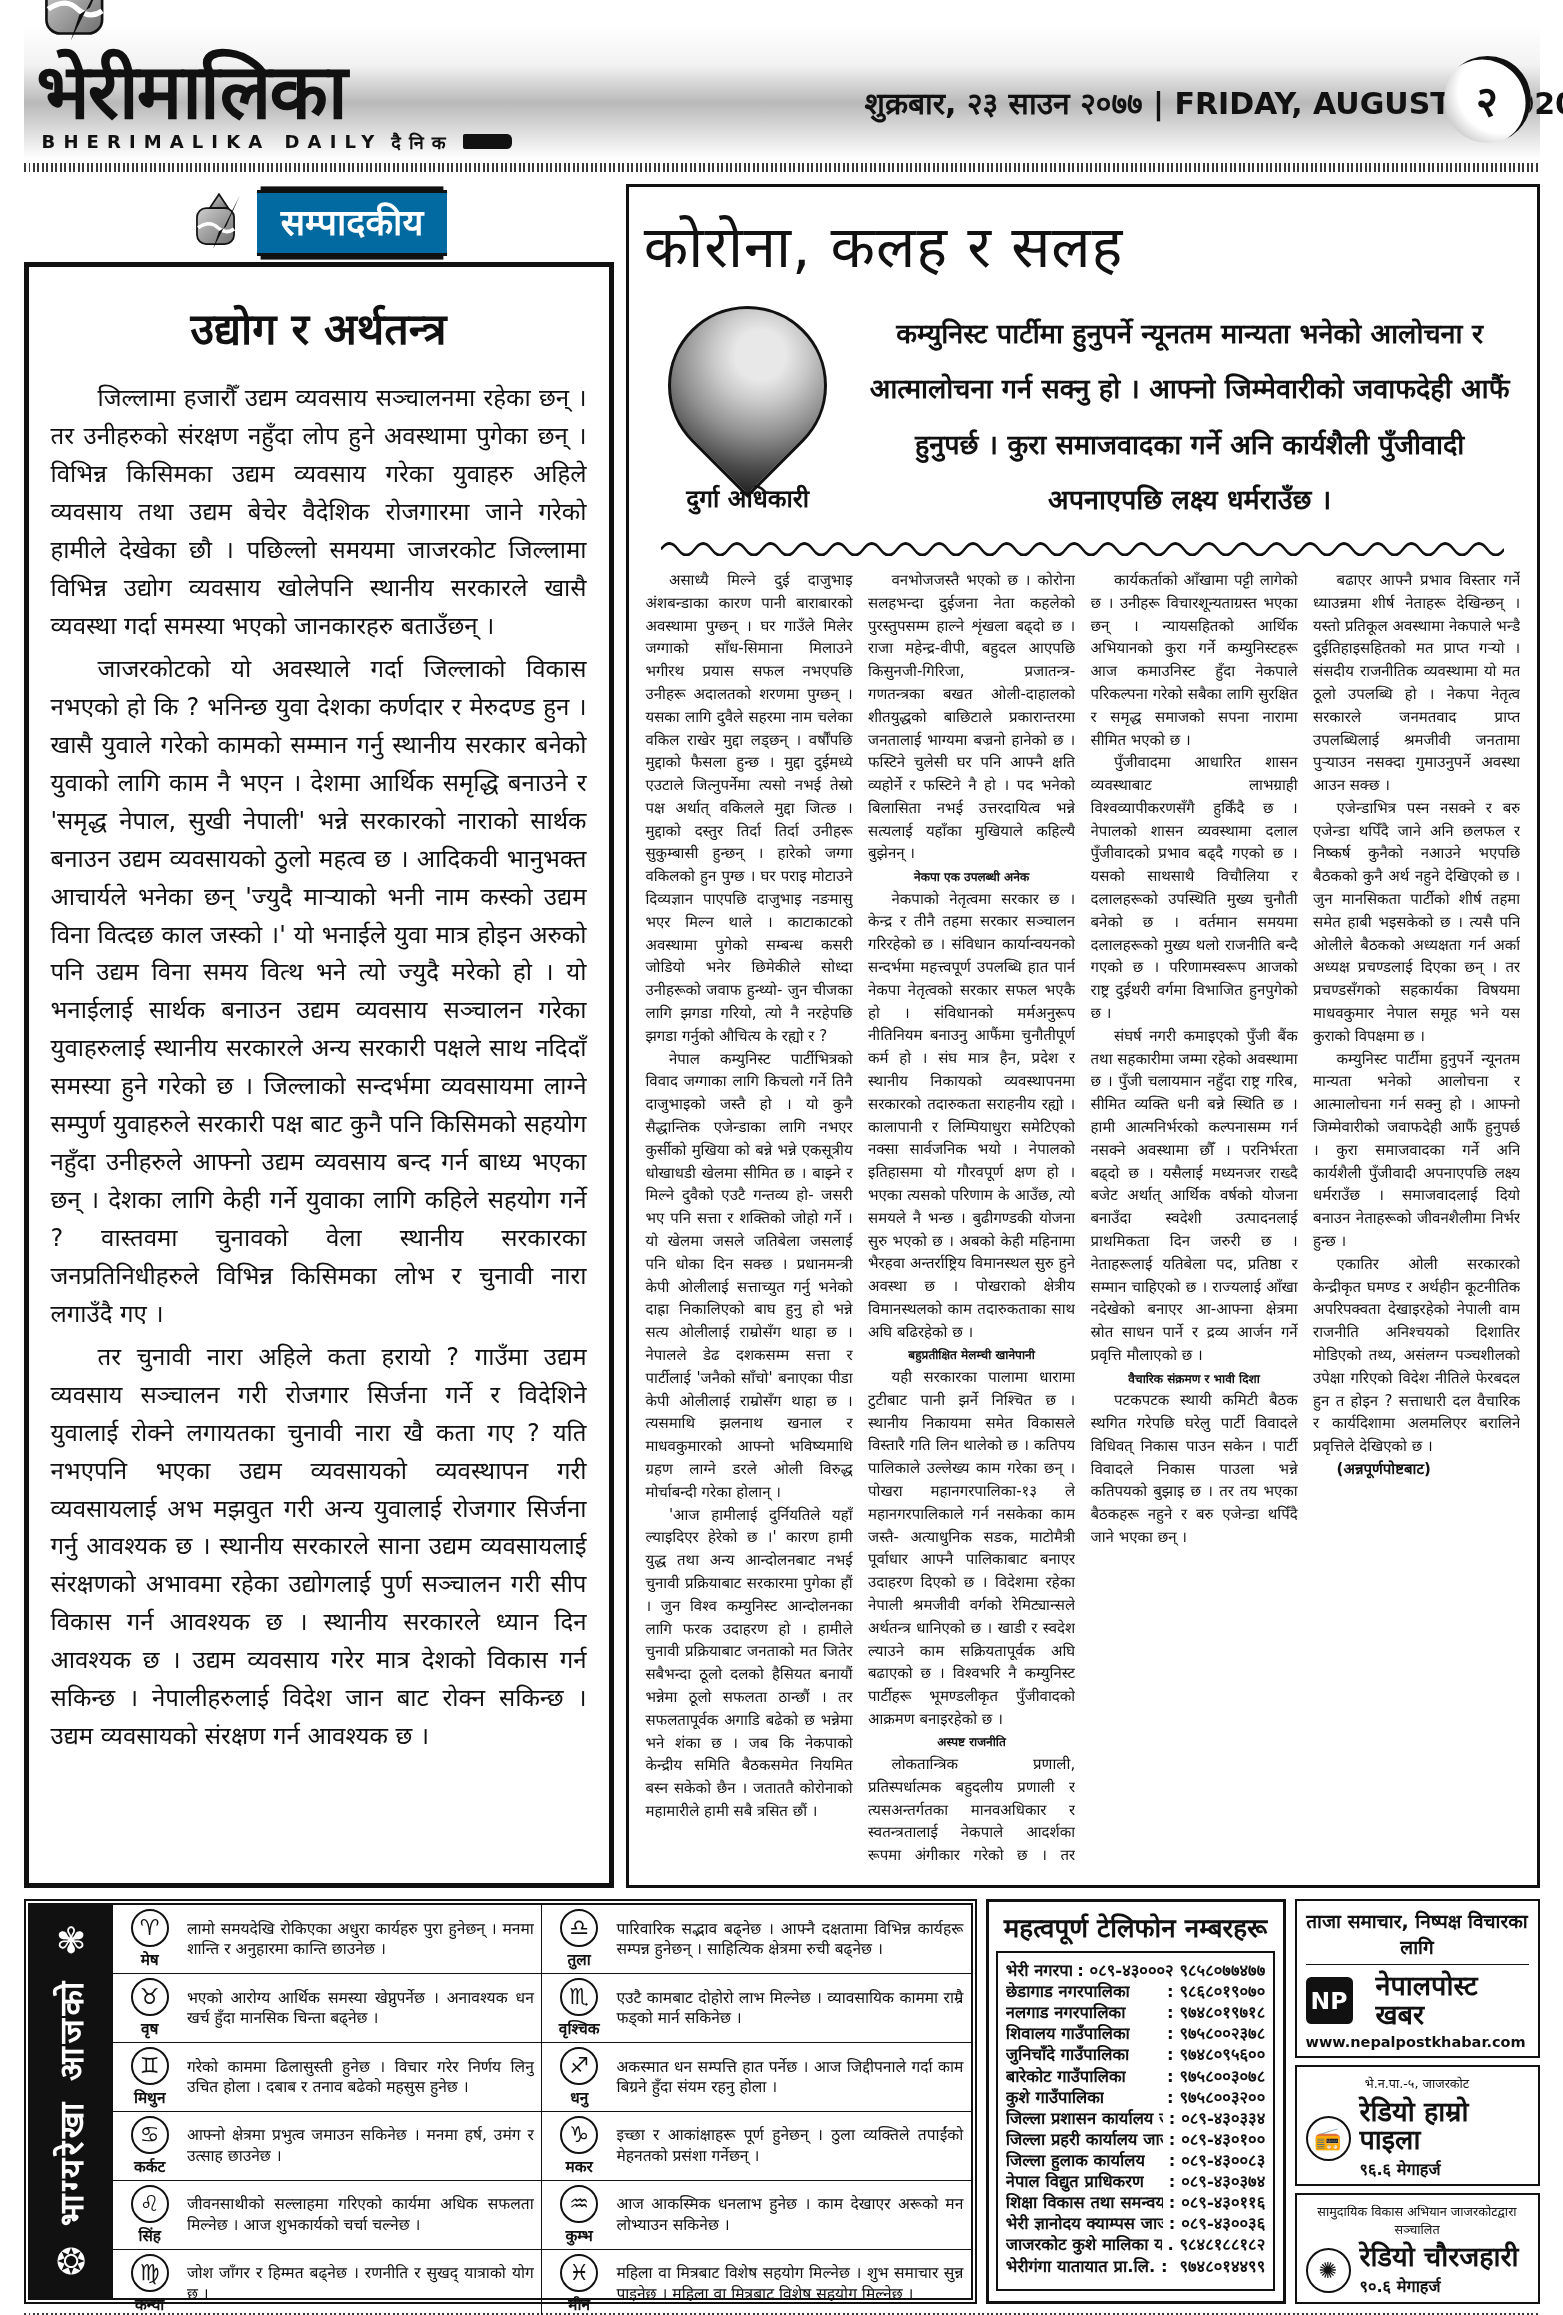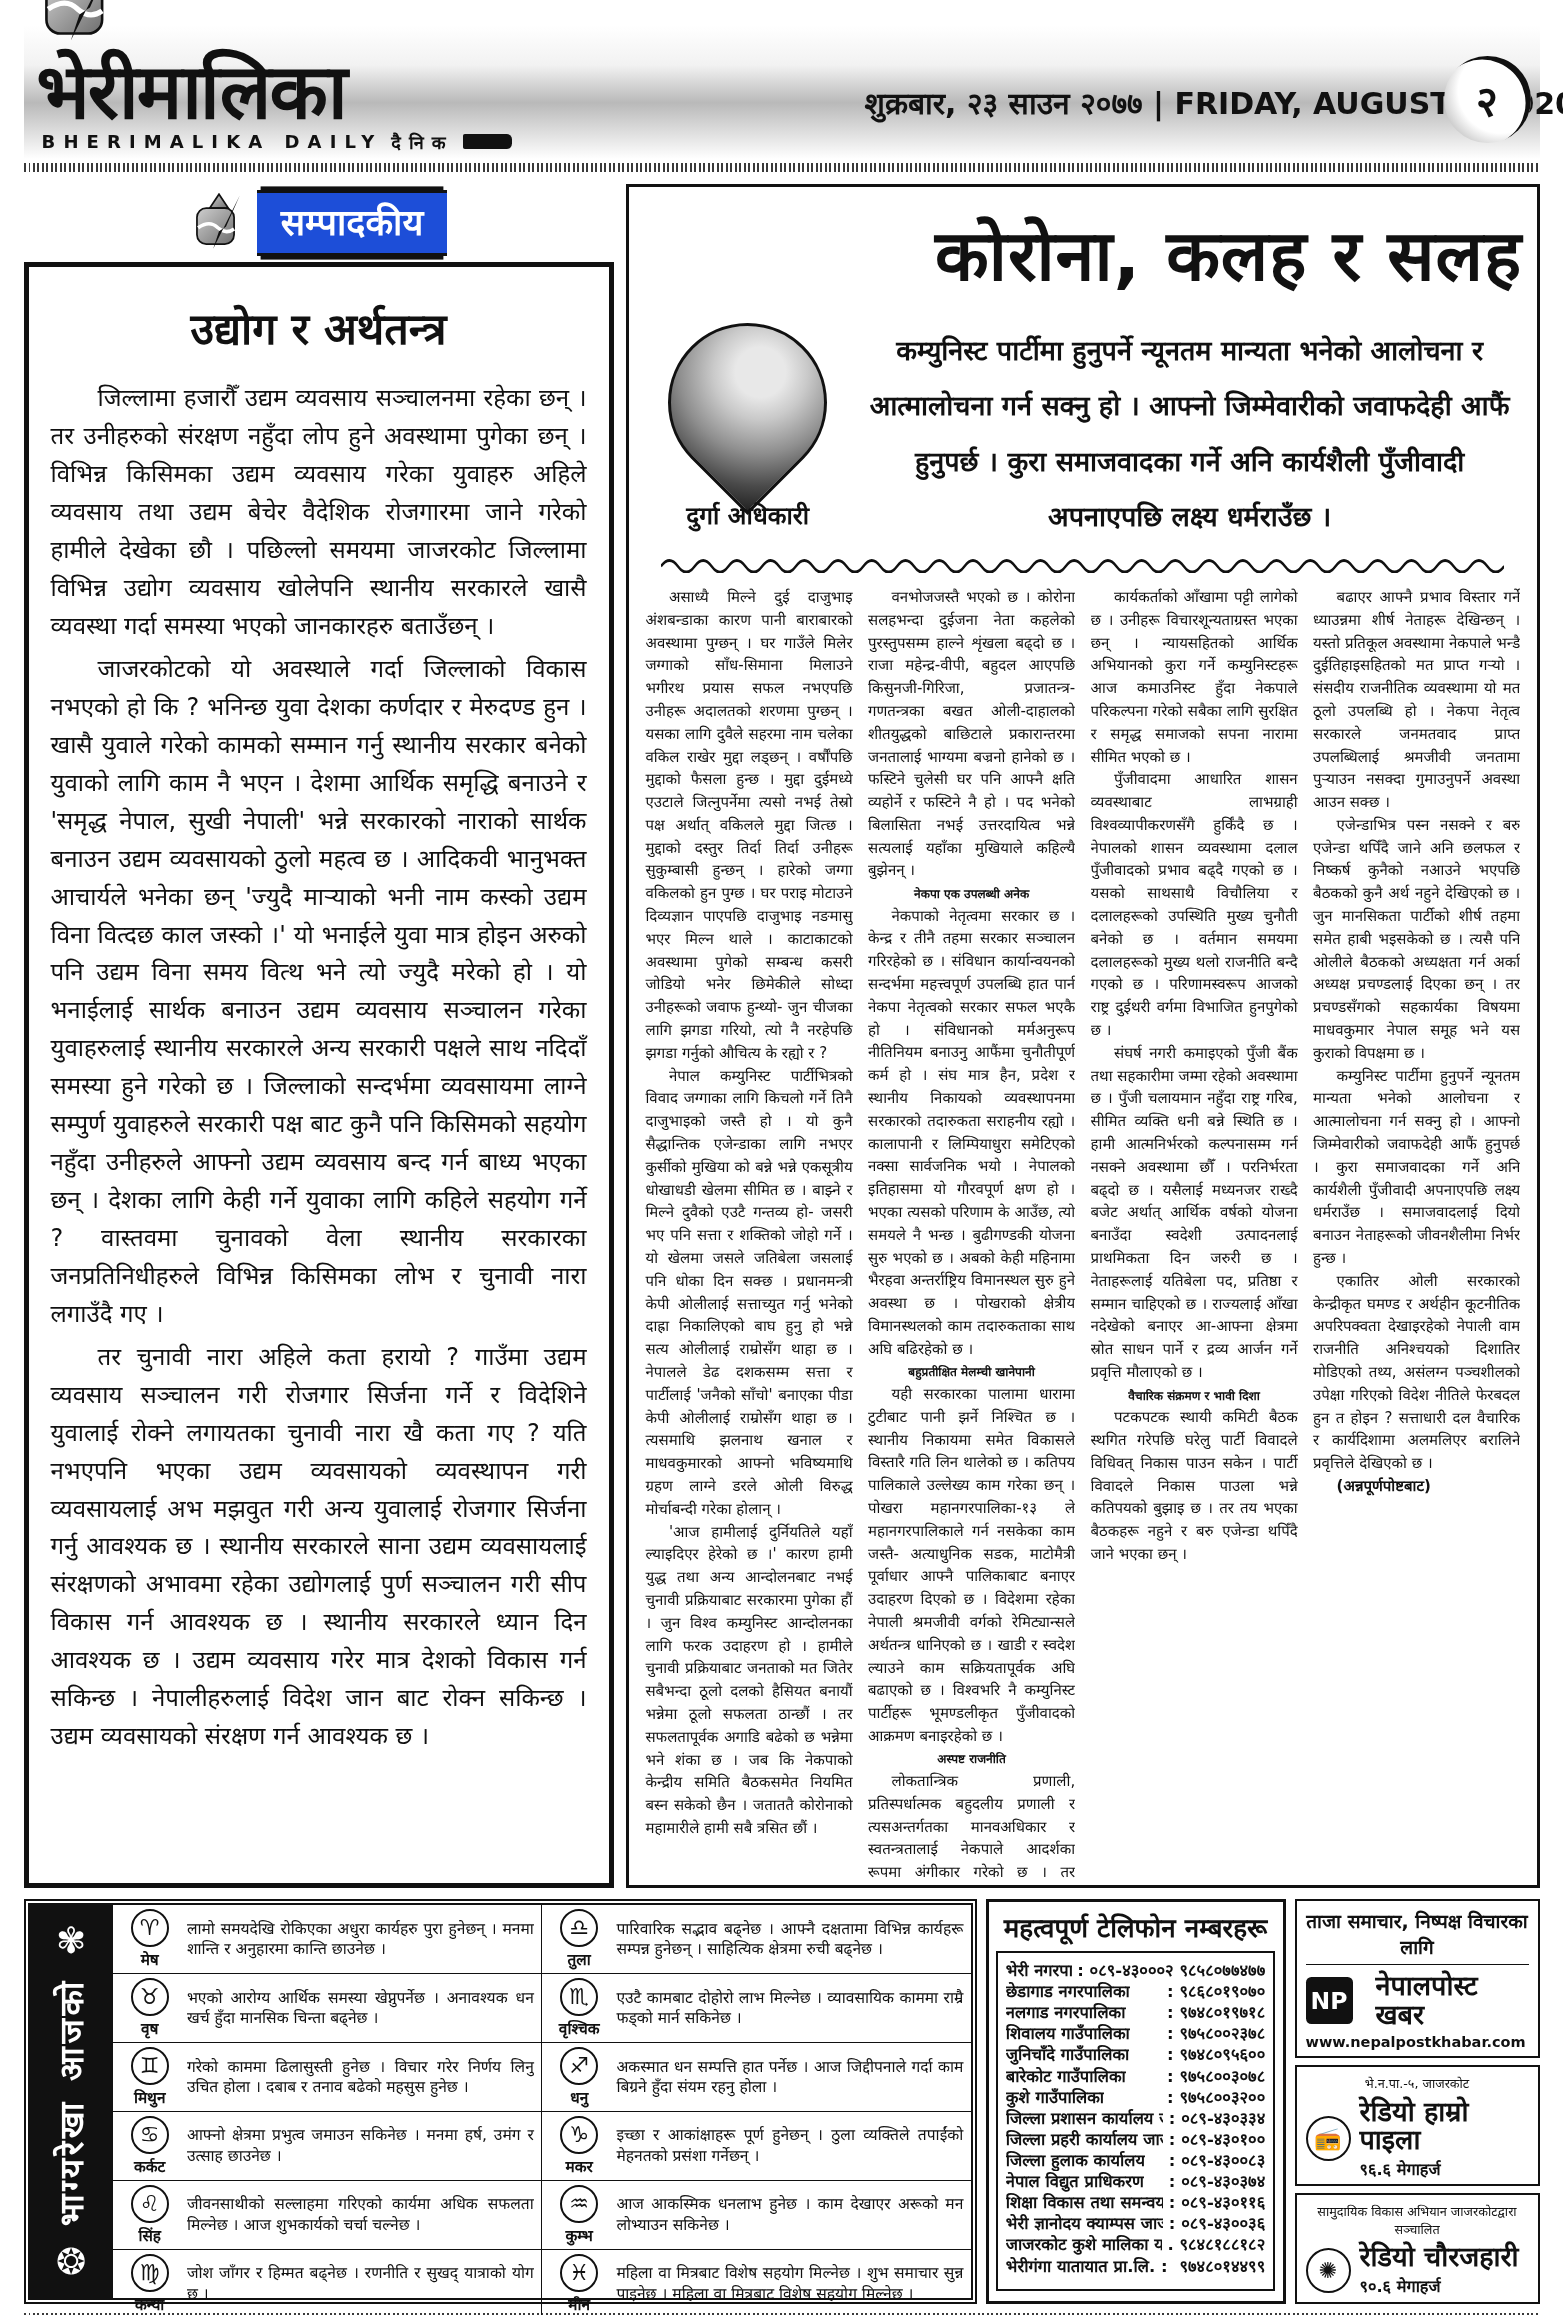--- a/index.html
+++ b/index.html
@@ -20,29 +20,29 @@
   .pagenum .num { position:relative; font-size:42px; font-weight:bold; }
 
   .hatch { height:9px; background:repeating-linear-gradient(90deg,#3a3a3a 0 1.8px,#ffffff 1.8px 4.5px); margin-top:3.6px; }
 
   
   .content { display:flex; gap:12.7px; margin-top:12.7px; height:1704px; }
 
   
   .editorial { width:590px; flex:none; display:flex; flex-direction:column; }
   .ed-badge { display:flex; align-items:center; justify-content:center; gap:9px; height:78px; }
-  .ed-badge-label { background:#1d4ed8; color:#fff; font-size:36px; font-weight:bold; padding:3.6px 23.5px 7.2px;
+  .ed-badge-label { background:#0369a1; color:#fff; font-size:36px; font-weight:bold; padding:3.6px 23.5px 7.2px;
      border-top:3.6px solid #111; border-bottom:3.6px solid #111; box-shadow:0 -7.2px 0 -3.6px #111, 0 7.2px 0 -3.6px #111; }
   .ed-box { border:5.4px solid #111; flex:1; padding:18px 22px; overflow:hidden; background:#fff; }
   .ed-title { text-align:center; font-size:43px; font-weight:bold; margin:12.7px 0 23.5px; }
   .ed-box p { font-size:24px; line-height:1.58; text-align:justify; text-indent:47px; margin-bottom:5.4px; }
 
   
   .article { flex:1; border:3.6px solid #111; padding:9px 14.5px 0; display:flex; flex-direction:column; overflow:hidden; }
-  .headline { text-align:right; font-size:70px; font-weight:bold; margin:9px 0 16.3px; letter-spacing:0.9px; }
+  .headline { text-align:left; font-size:58px; font-weight:normal; margin:9px 0 16.3px; letter-spacing:0.9px; }
   .lede { display:flex; gap:23.5px; align-items:flex-start; padding:0 9px; }
   .photo-wrap { width:190px; flex:none; text-align:center; }
   .photo { width:159px; height:159px; margin:5.4px auto 16.3px; border:3.6px solid #111;
      border-radius:50% 50% 0 50%; transform:rotate(45deg);
      background:radial-gradient(circle at 42% 30%, #e8e8e8 0 18%, #c9c9c9 34%, #8f8f8f 58%, #4a4a4a 82%, #222 100%); }
   .byline { font-size:24.4px; font-weight:bold; }
   .standfirst { flex:1; font-size:27px; font-weight:bold; text-align:center; line-height:2.05; padding-top:5.4px; }
   .wave { display:block; width:96%; height:16.3px; margin:12.7px auto 9px; }
   .cols { display:flex; gap:15.4px; height:1301px; overflow:hidden; padding:3.6px 1.8px 0; }
   .col { flex:1; min-width:0; overflow:hidden; }

